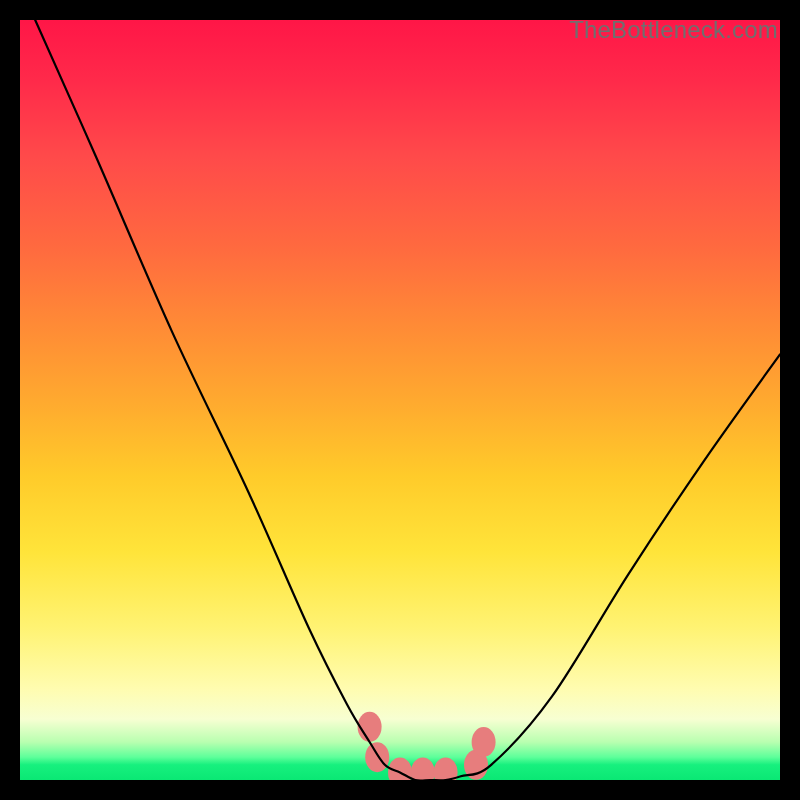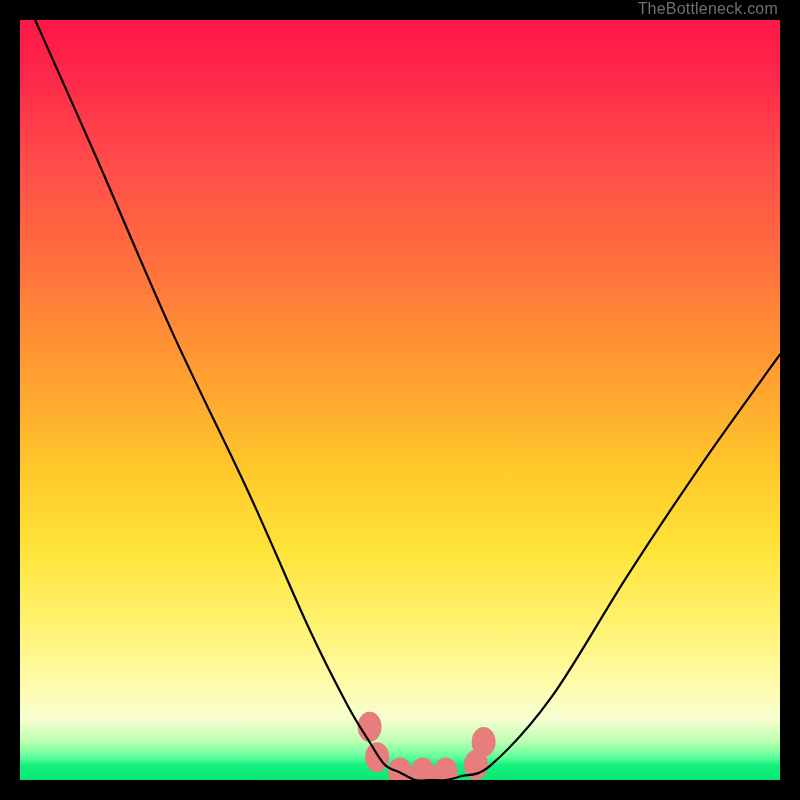--- a/index.html
+++ b/index.html
@@ -40,24 +40,24 @@
       #fffcb0 88%,
       #f7ffd2 92%,
       #b9ffb0 95%,
       #5dff9a 97%,
       #17f07e 98%,
       #0ae874 100%
     );
   }
   .watermark {
     position: absolute;
-    top: 0px;
+    top: 16px;
     right: 22px;
     color: #6f6f6f;
-    font-size: 16px;
+    font-size: 24px;
     font-weight: 500;
     letter-spacing: 0.2px;
     user-select: none;
   }
   svg.curve {
     position: absolute;
     top: 20px;
     left: 20px;
     width: 760px;
     height: 760px;

